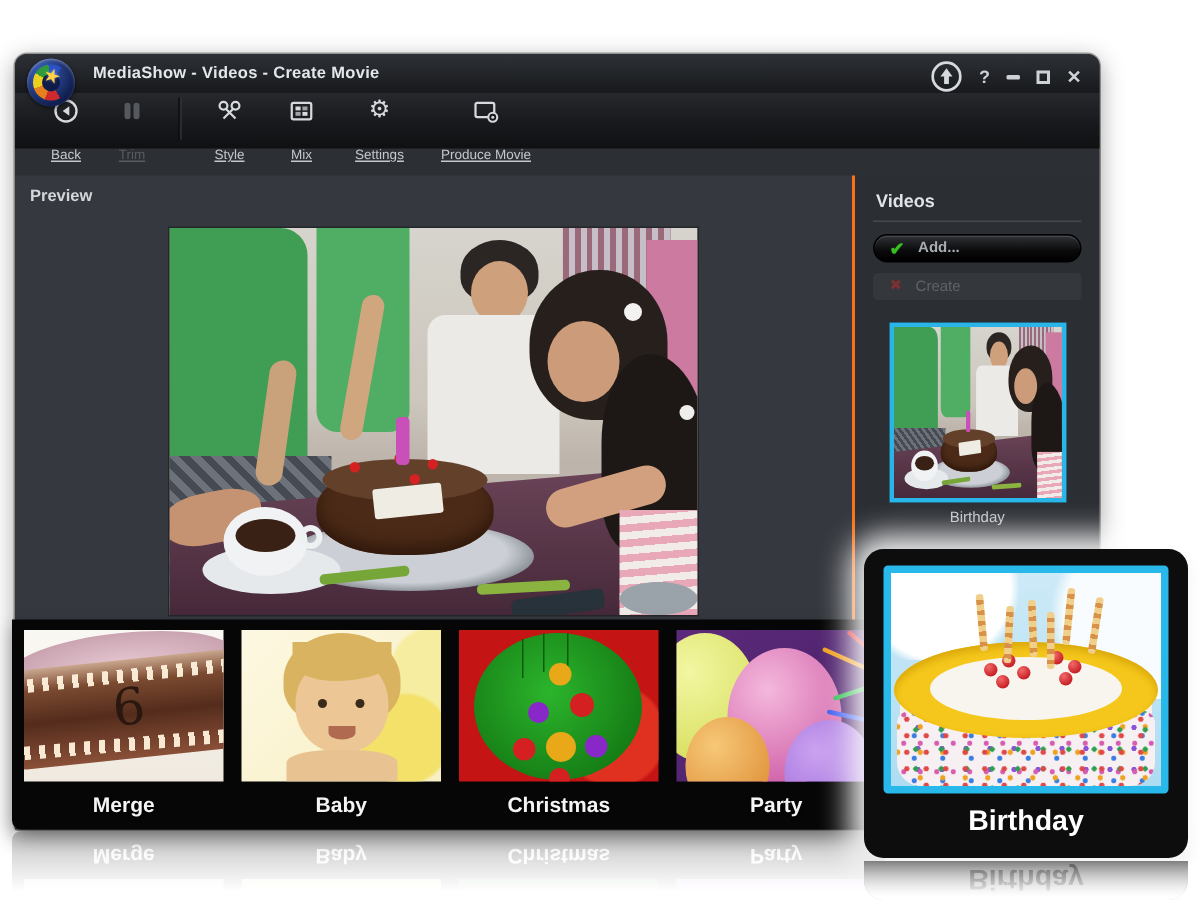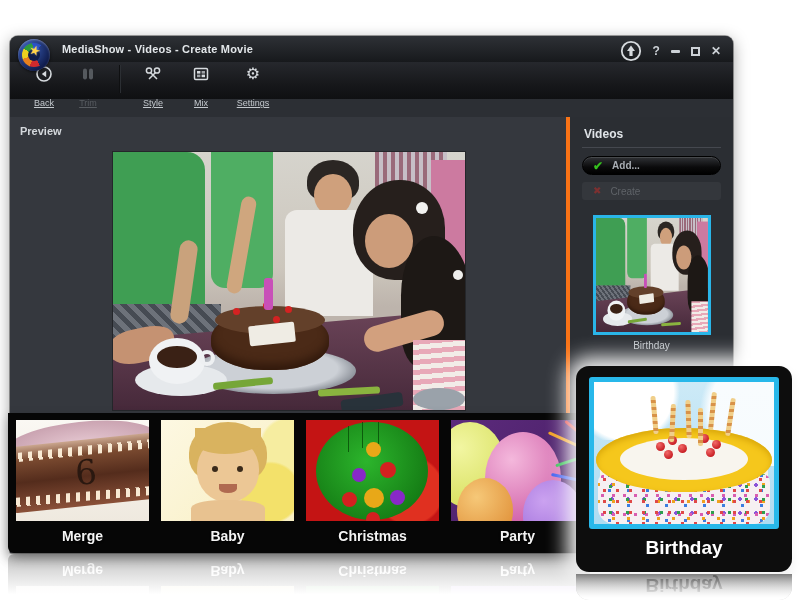--- a/index.html
+++ b/index.html
@@ -51,21 +51,21 @@
   .tbtn.disabled{color:#55595e;}
   .tbtn.disabled .tlabel{color:#585c61;}
   .w44{width:44px;} .w46{width:46px;} .w50{width:50px;} .w54{width:54px;} .w88{width:88px;}
   .tb-sep{width:2px;height:28px;margin:3px 9px 0 9px;
        background:linear-gradient(90deg,#000,#3a3e44);}
   .gear-glyph{font-size:16px;line-height:18px;}
 
   
   .content{position:absolute;left:0;top:81px;width:723px;height:436px;display:flex;}
   .preview-panel{position:relative;width:560px;height:100%;background:#35383e;
-       border-right:4px solid #f97316;padding-left:20px;}
+       border-right:2px solid #f97316;padding-left:20px;}
   .preview-title{position:absolute;left:10px;top:8px;font-size:11px;font-weight:bold;color:#d4d8dc;}
   .photo{position:absolute;left:103px;top:35px;width:352px;height:258px;overflow:hidden;
        box-shadow:0 0 0 1px #24262a;}
 
   
   .photo-scene{position:relative;width:352px;height:258px;overflow:hidden;
        background:linear-gradient(180deg,#d6d4cd 0%,#ccc6bc 45%,#bdb4ac 60%);}
   .photo-scene>div{position:absolute;}
   .ph-pleft{left:-8px;top:0;width:100px;height:170px;background:#3f9e53;border-radius:0 18px 0 0;}
   .ph-pants{left:-8px;top:152px;width:116px;height:106px;
@@ -319,20 +319,30 @@
               <rect x="5" y="9.6" width="3.4" height="2.6" fill="currentColor" opacity=".7"></rect>
               <rect x="9.6" y="9.6" width="3.4" height="2.6" fill="currentColor"></rect>
             </svg>
         </span>
         <span class="tlabel">Mix</span>
       </div>
       <div class="tbtn w54">
         <span class="ticon gear-glyph">⚙</span>
         <span class="tlabel">Settings</span>
       </div>
+      <div class="tbtn w88">
+        <span class="ticon">
+          <svg viewBox="0 0 18 18" width="18" height="18">
+              <rect x="2" y="3.5" width="12.5" height="9.5" rx="1.2" fill="none" stroke="currentColor" stroke-width="1.5"></rect>
+              <circle cx="13.5" cy="13.2" r="3" fill="#17181b" stroke="currentColor" stroke-width="1.4"></circle>
+              <circle cx="13.5" cy="13.2" r="1" fill="currentColor"></circle>
+            </svg>
+        </span>
+        <span class="tlabel">Produce Movie</span>
+      </div>
     </div>
 
     <div class="content">
 
       <div class="preview-panel">
         <div class="preview-title">Preview</div>
         <div class="photo">
           <div class="photo-scene">
             <div class="ph-pleft"></div>
             <div class="ph-pants"></div>

